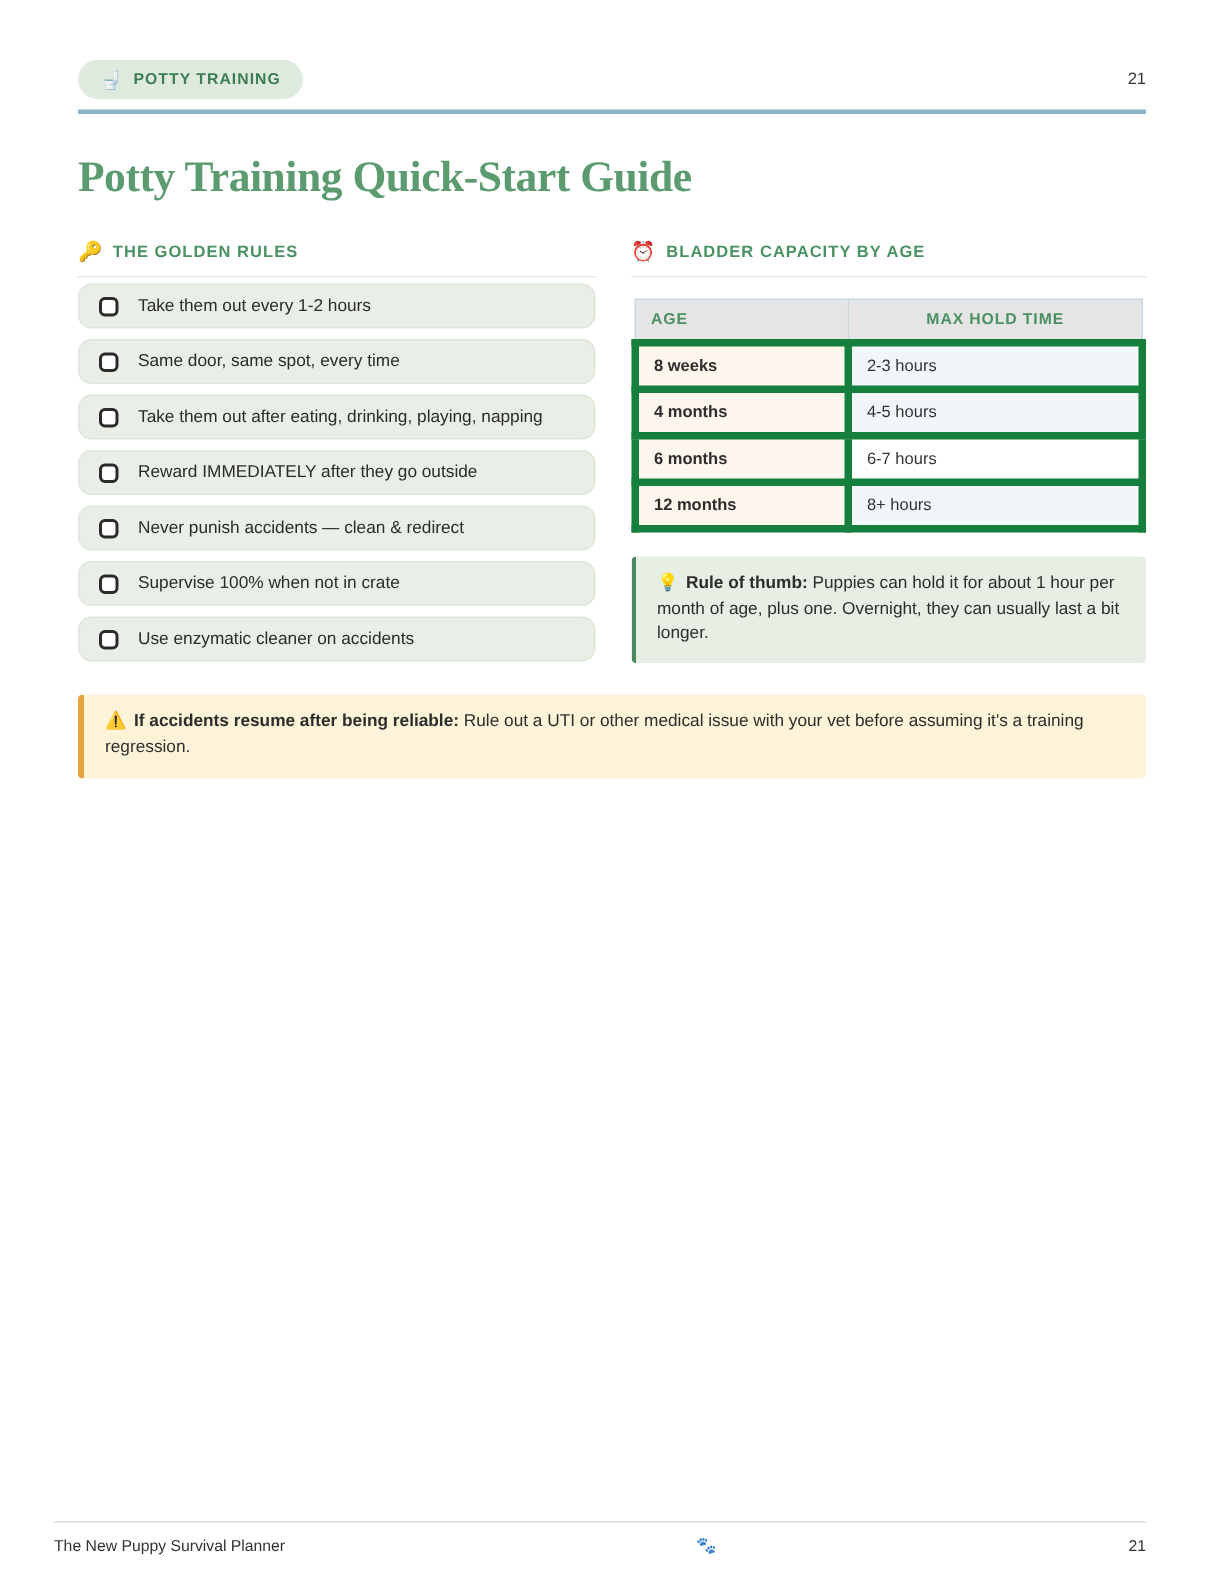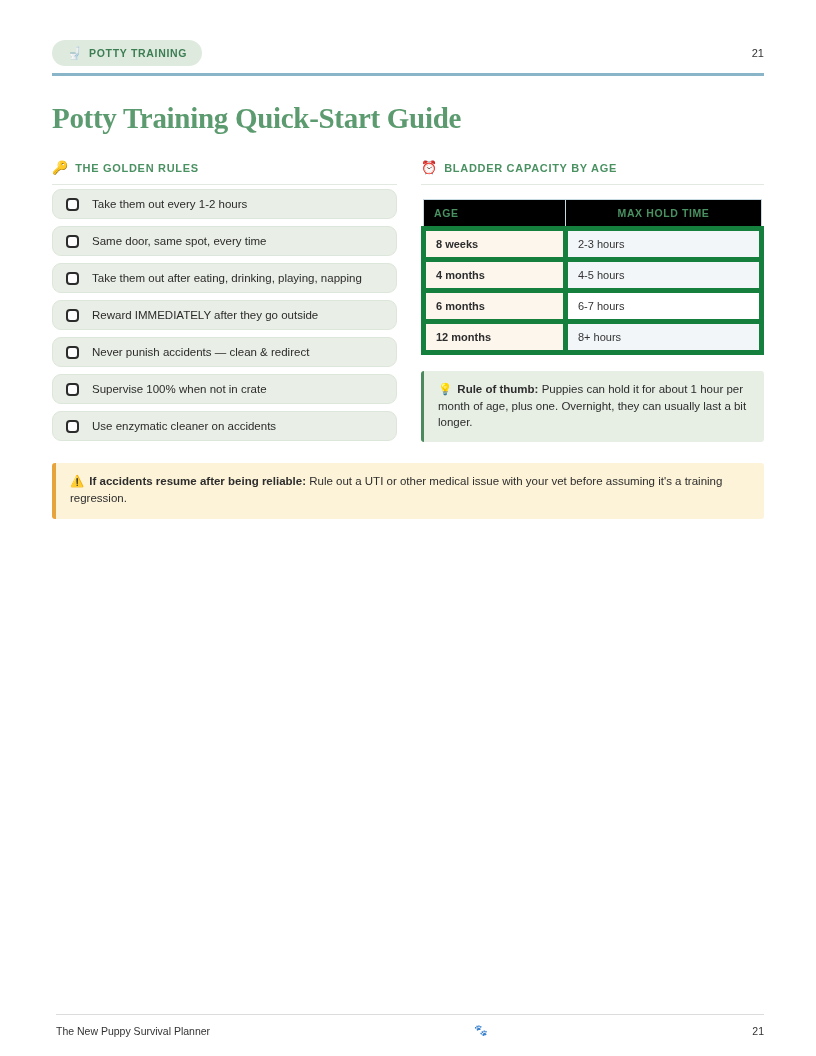--- a/index.html
+++ b/index.html
@@ -50,21 +50,21 @@
     font-size:11.5px; font-weight:500; color:#2b2b2b;
   }
   .checkbox {
     width:13px; height:13px; flex-shrink:0;
     border:2px solid #2b2b2b; border-radius:4px; background:#fdfdfd;
   }
 
   
   .cap-table { width:100%; border-collapse:collapse; margin-top:14px; }
   .cap-table th {
-    background:#000000; color:#4a9162; font-size:10.5px; font-weight:bold;
+    background:#e5e5e5; color:#4a9162; font-size:10.5px; font-weight:bold;
     letter-spacing:.6px; padding:7px 10px; border:1px solid #c9d9e2;
   }
   .cap-table th.age-col { text-align:left; width:42%; }
   .cap-table th.hold-col { text-align:center; }
   .cap-table td { padding:7px 10px; border:5px solid #15803d; font-size:11px; }
   .cap-table td.age { background:#fdf6ed; font-weight:bold; color:#2d2d2d; }
   .cap-table td.val { color:#333; }
   .cap-table tr.tint td.val { background:#f2f6f9; }
   .cap-table tr.plain td.val { background:#ffffff; }
 
@@ -78,21 +78,21 @@
   .warn-callout {
     margin:15px 52px 0 52px; background:#fdf3d8; border-left:4px solid #e8a43c;
     border-radius:3px; padding:10px 16px 11px 14px;
     font-size:11.5px; line-height:1.5; color:#2d2d2d;
   }
   .warn-callout .emoji { margin-right:5px; }
   b.inline-label { font-weight:bold; }
 
   
   .footer {
-    position:absolute; left:56px; right:52px; bottom:19px;
+    position:absolute; left:36px; right:52px; bottom:19px;
     border-top:1px solid #dcdcdc; padding-top:9px;
     display:flex; justify-content:space-between; align-items:center;
     font-size:10.5px; color:#333;
   }
   .footer .paw { font-size:11px; opacity:.85; }
 </style>
 </head>
 <body>
 
 <div class="page">

